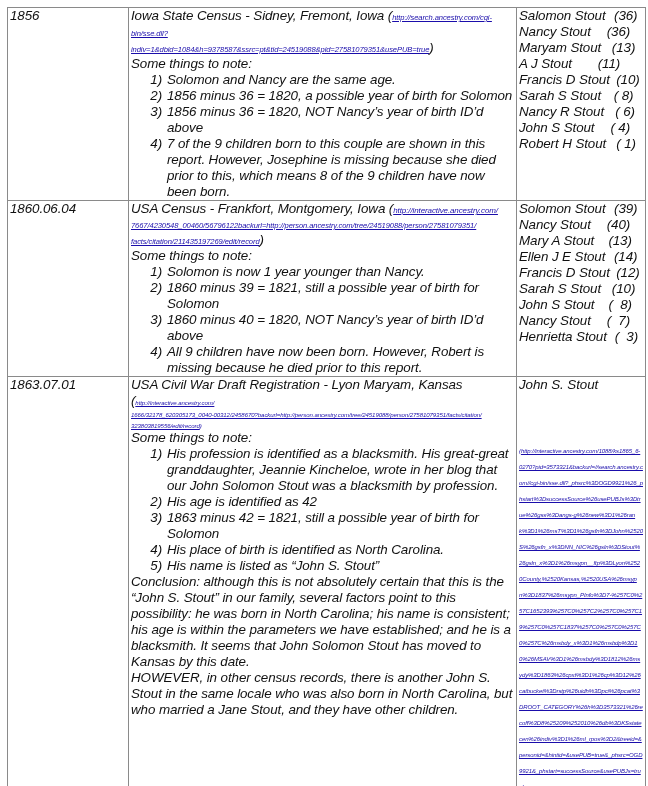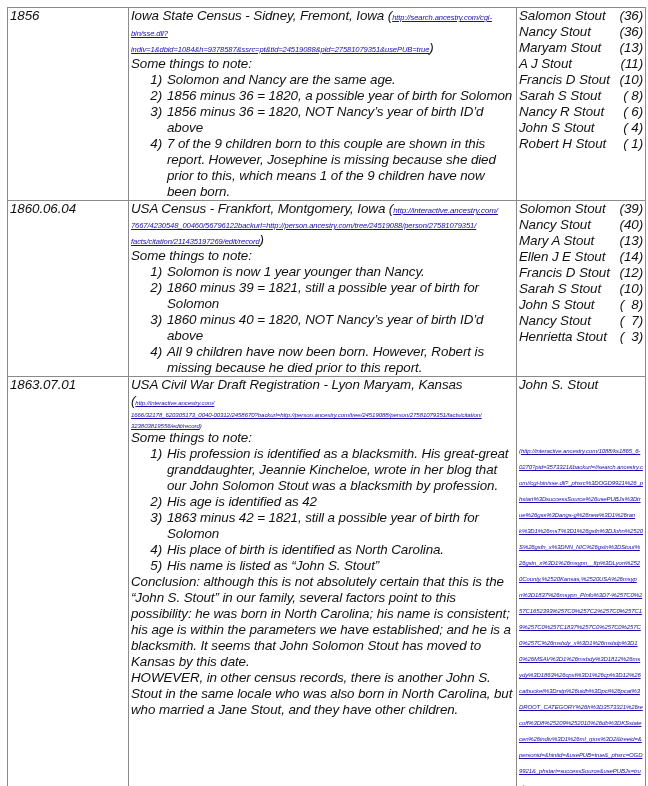--- a/index.html
+++ b/index.html
@@ -19,21 +19,21 @@
   .link { color: #1a0dab; text-decoration: underline; font-size: 7.6px; line-height: 12px; }
   .link.mid { font-size: 8px; }
   .link.small { font-size: 6.1px; line-height: 8px; }
   .link.tiny { font-size: 6px; line-height: 8.4px; word-break: break-all; }
   .paren { font-size: 13.4px; }
   ol.notes { margin: 0; padding: 0 0 0 22px; list-style: none; counter-reset: n; }
   ol.notes li { position: relative; padding-left: 14px; }
   ol.notes li .num { position: absolute; left: -15px; width: 24px; text-align: right; }
   .names .row { display: flex; white-space: nowrap; }
   .names .nm { flex: 0 0 auto; }
-  .names .age { flex: 1 1 auto; text-align: right; padding-left: 3px; white-space: pre; }
+  .names .age { flex: 1 1 auto; text-align: center; padding-left: 3px; white-space: pre; }
 </style>
 </head>
 <body>
 
 <table class="doc">
   <colgroup>
       <col class="c-date">
       <col class="c-main">
       <col class="c-names">
     </colgroup>
@@ -44,21 +44,21 @@
     <td>
       <div>
         <span>Iowa  State Census - Sidney, Fremont, Iowa</span><span class="paren"> (</span><a class="link">http://search.ancestry.com/cgi-bin/sse.dll?</a>
       </div>
       <div><a class="link">indiv=1&amp;dbid=1084&amp;h=9378587&amp;ssrc=pt&amp;tid=24519088&amp;pid=27581079351&amp;usePUB=true</a><span class="paren">)</span></div>
       <div>Some things to note:</div>
       <ol class="notes">
         <li><span class="num">1)</span><span>Solomon and Nancy are the same age.</span></li>
         <li><span class="num">2)</span><span>1856 minus 36 = 1820, a possible year of birth for Solomon</span></li>
         <li><span class="num">3)</span><span>1856 minus 36 = 1820, NOT Nancy’s year of birth ID’d above</span></li>
-        <li><span class="num">4)</span><span>7 of the 9 children born to this couple are shown in this report. However, Josephine is missing because she died prior to this, which means 1 of the 9 children have now been born.</span></li>
+        <li><span class="num">4)</span><span>7 of the 9 children born to this couple are shown in this report. However, Josephine is missing because she died prior to this, which means 8 of the 9 children have now been born.</span></li>
       </ol>
     </td>
     <td class="names">
       <div class="row">
             <span class="nm">Salomon Stout</span>
             <span class="age">(36)</span>
           </div>
       <div class="row">
             <span class="nm">Nancy Stout</span>
             <span class="age">(36)</span>

